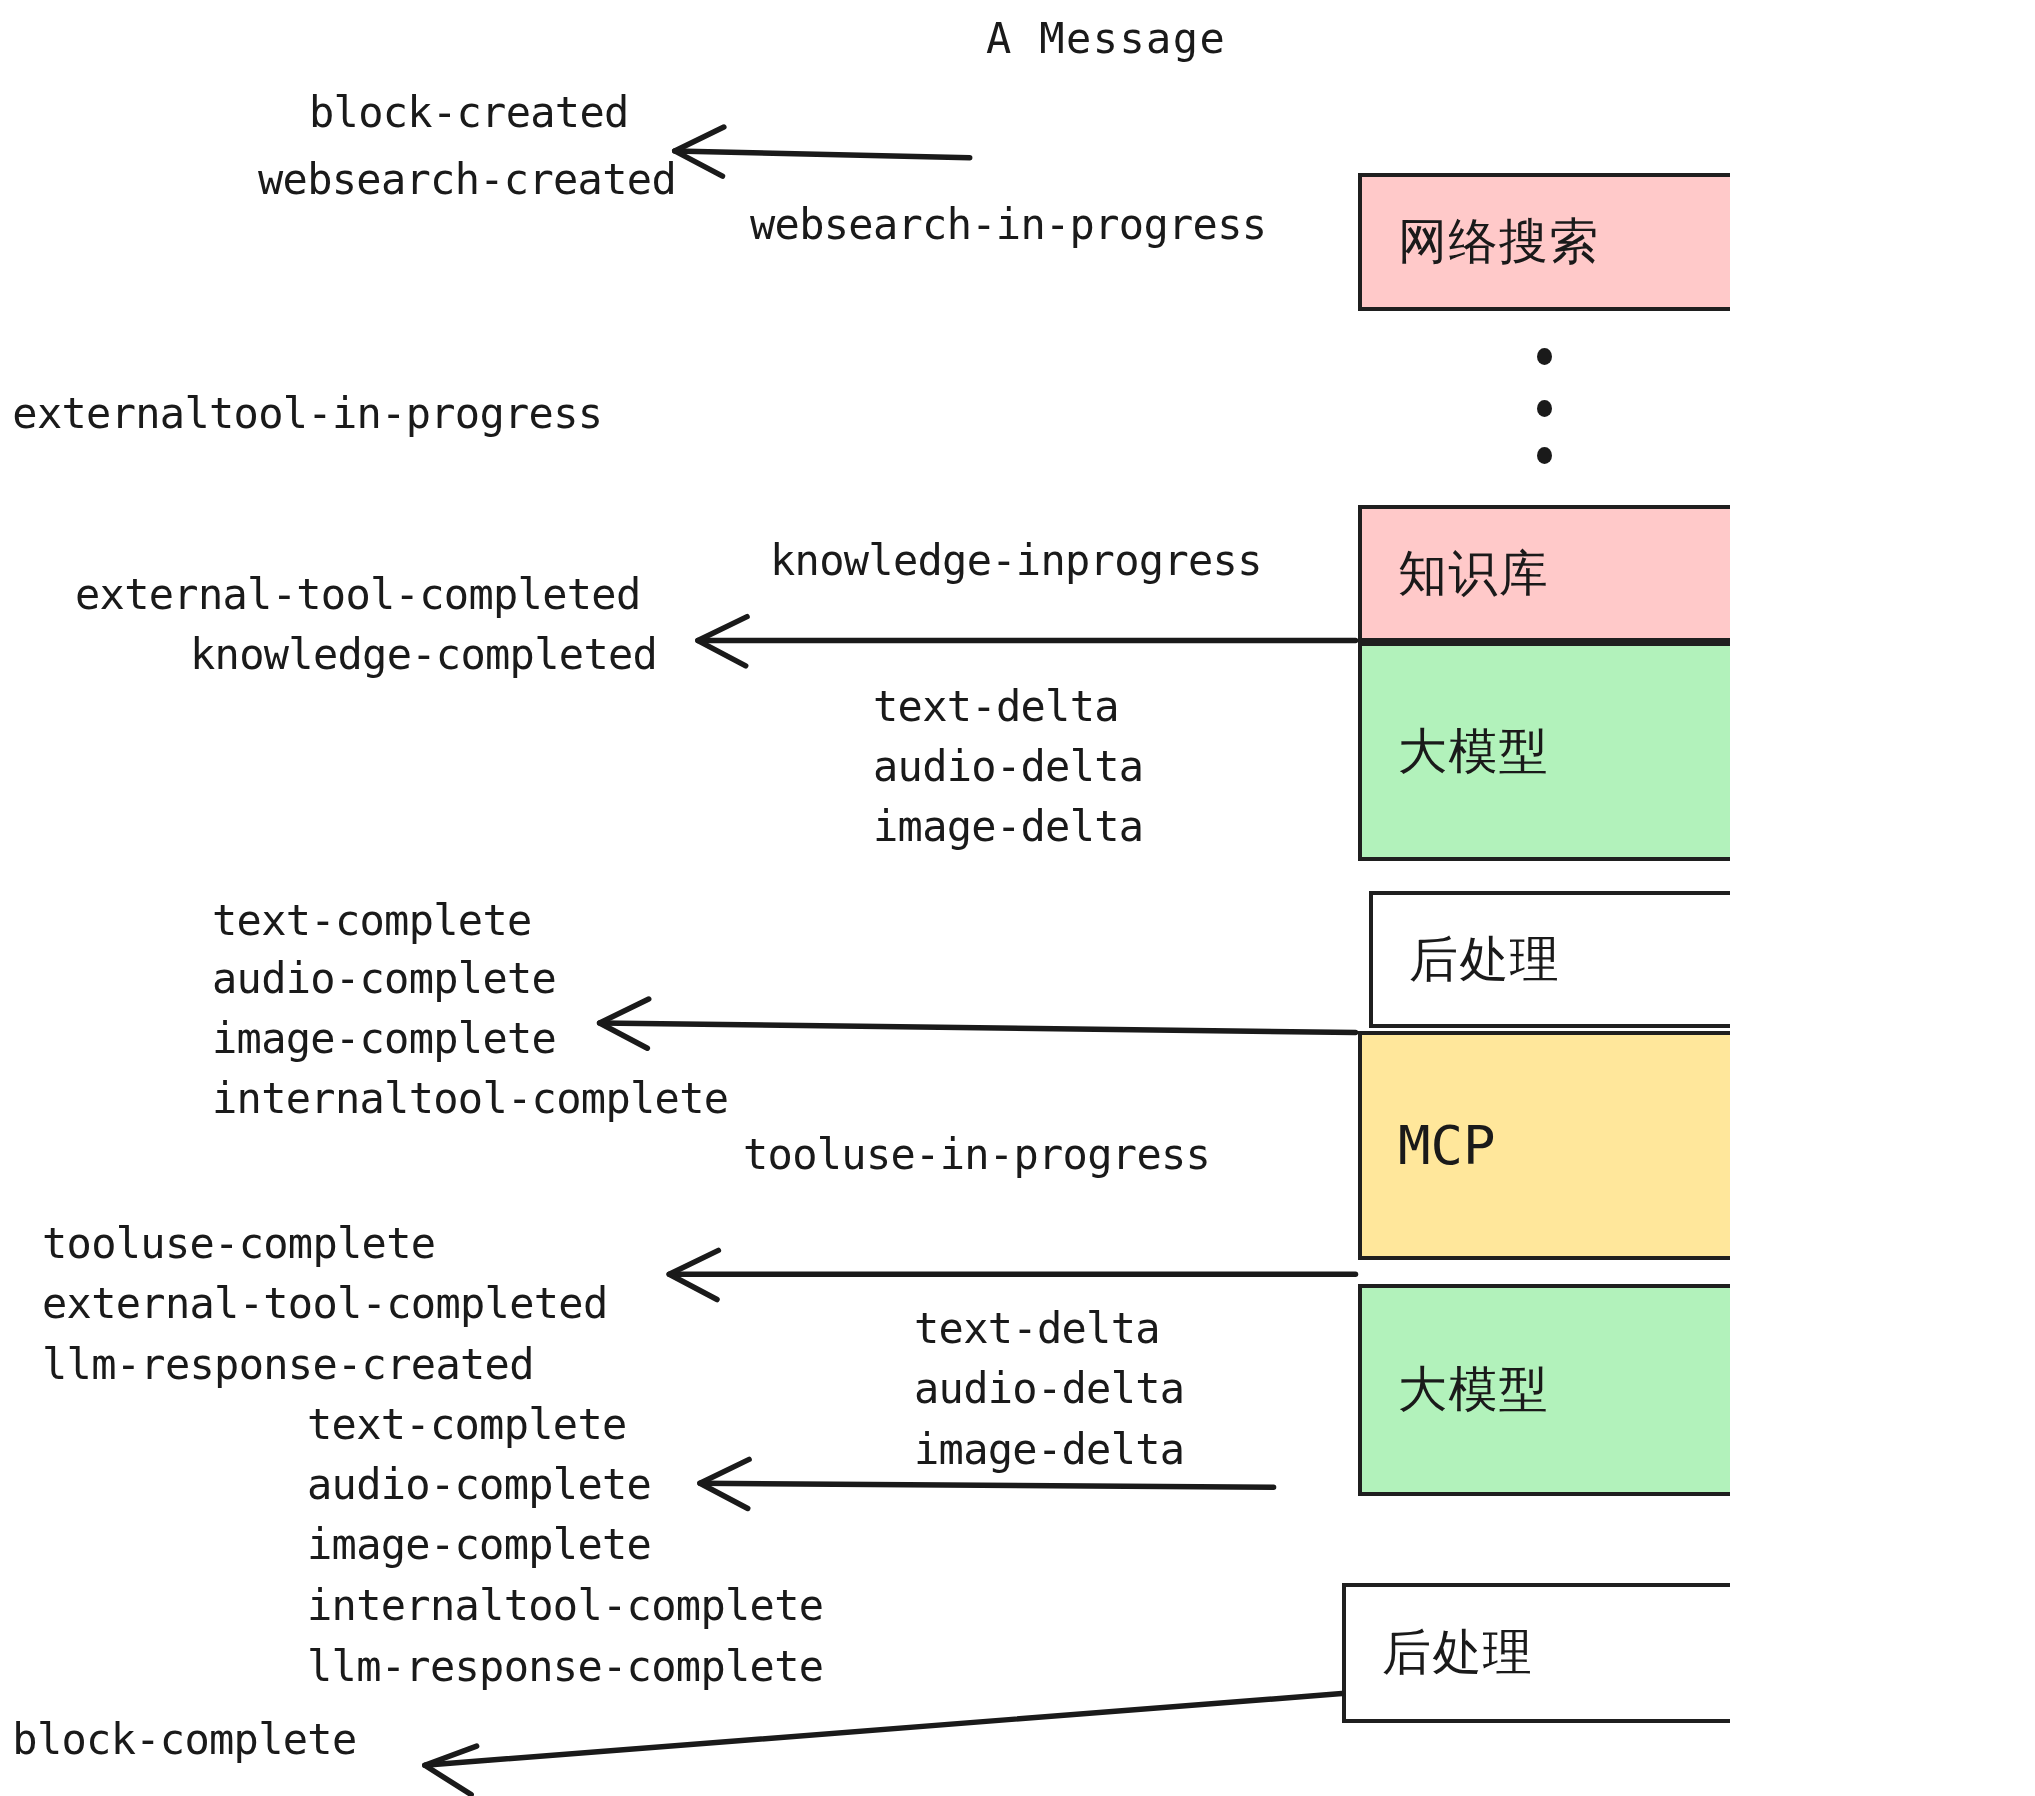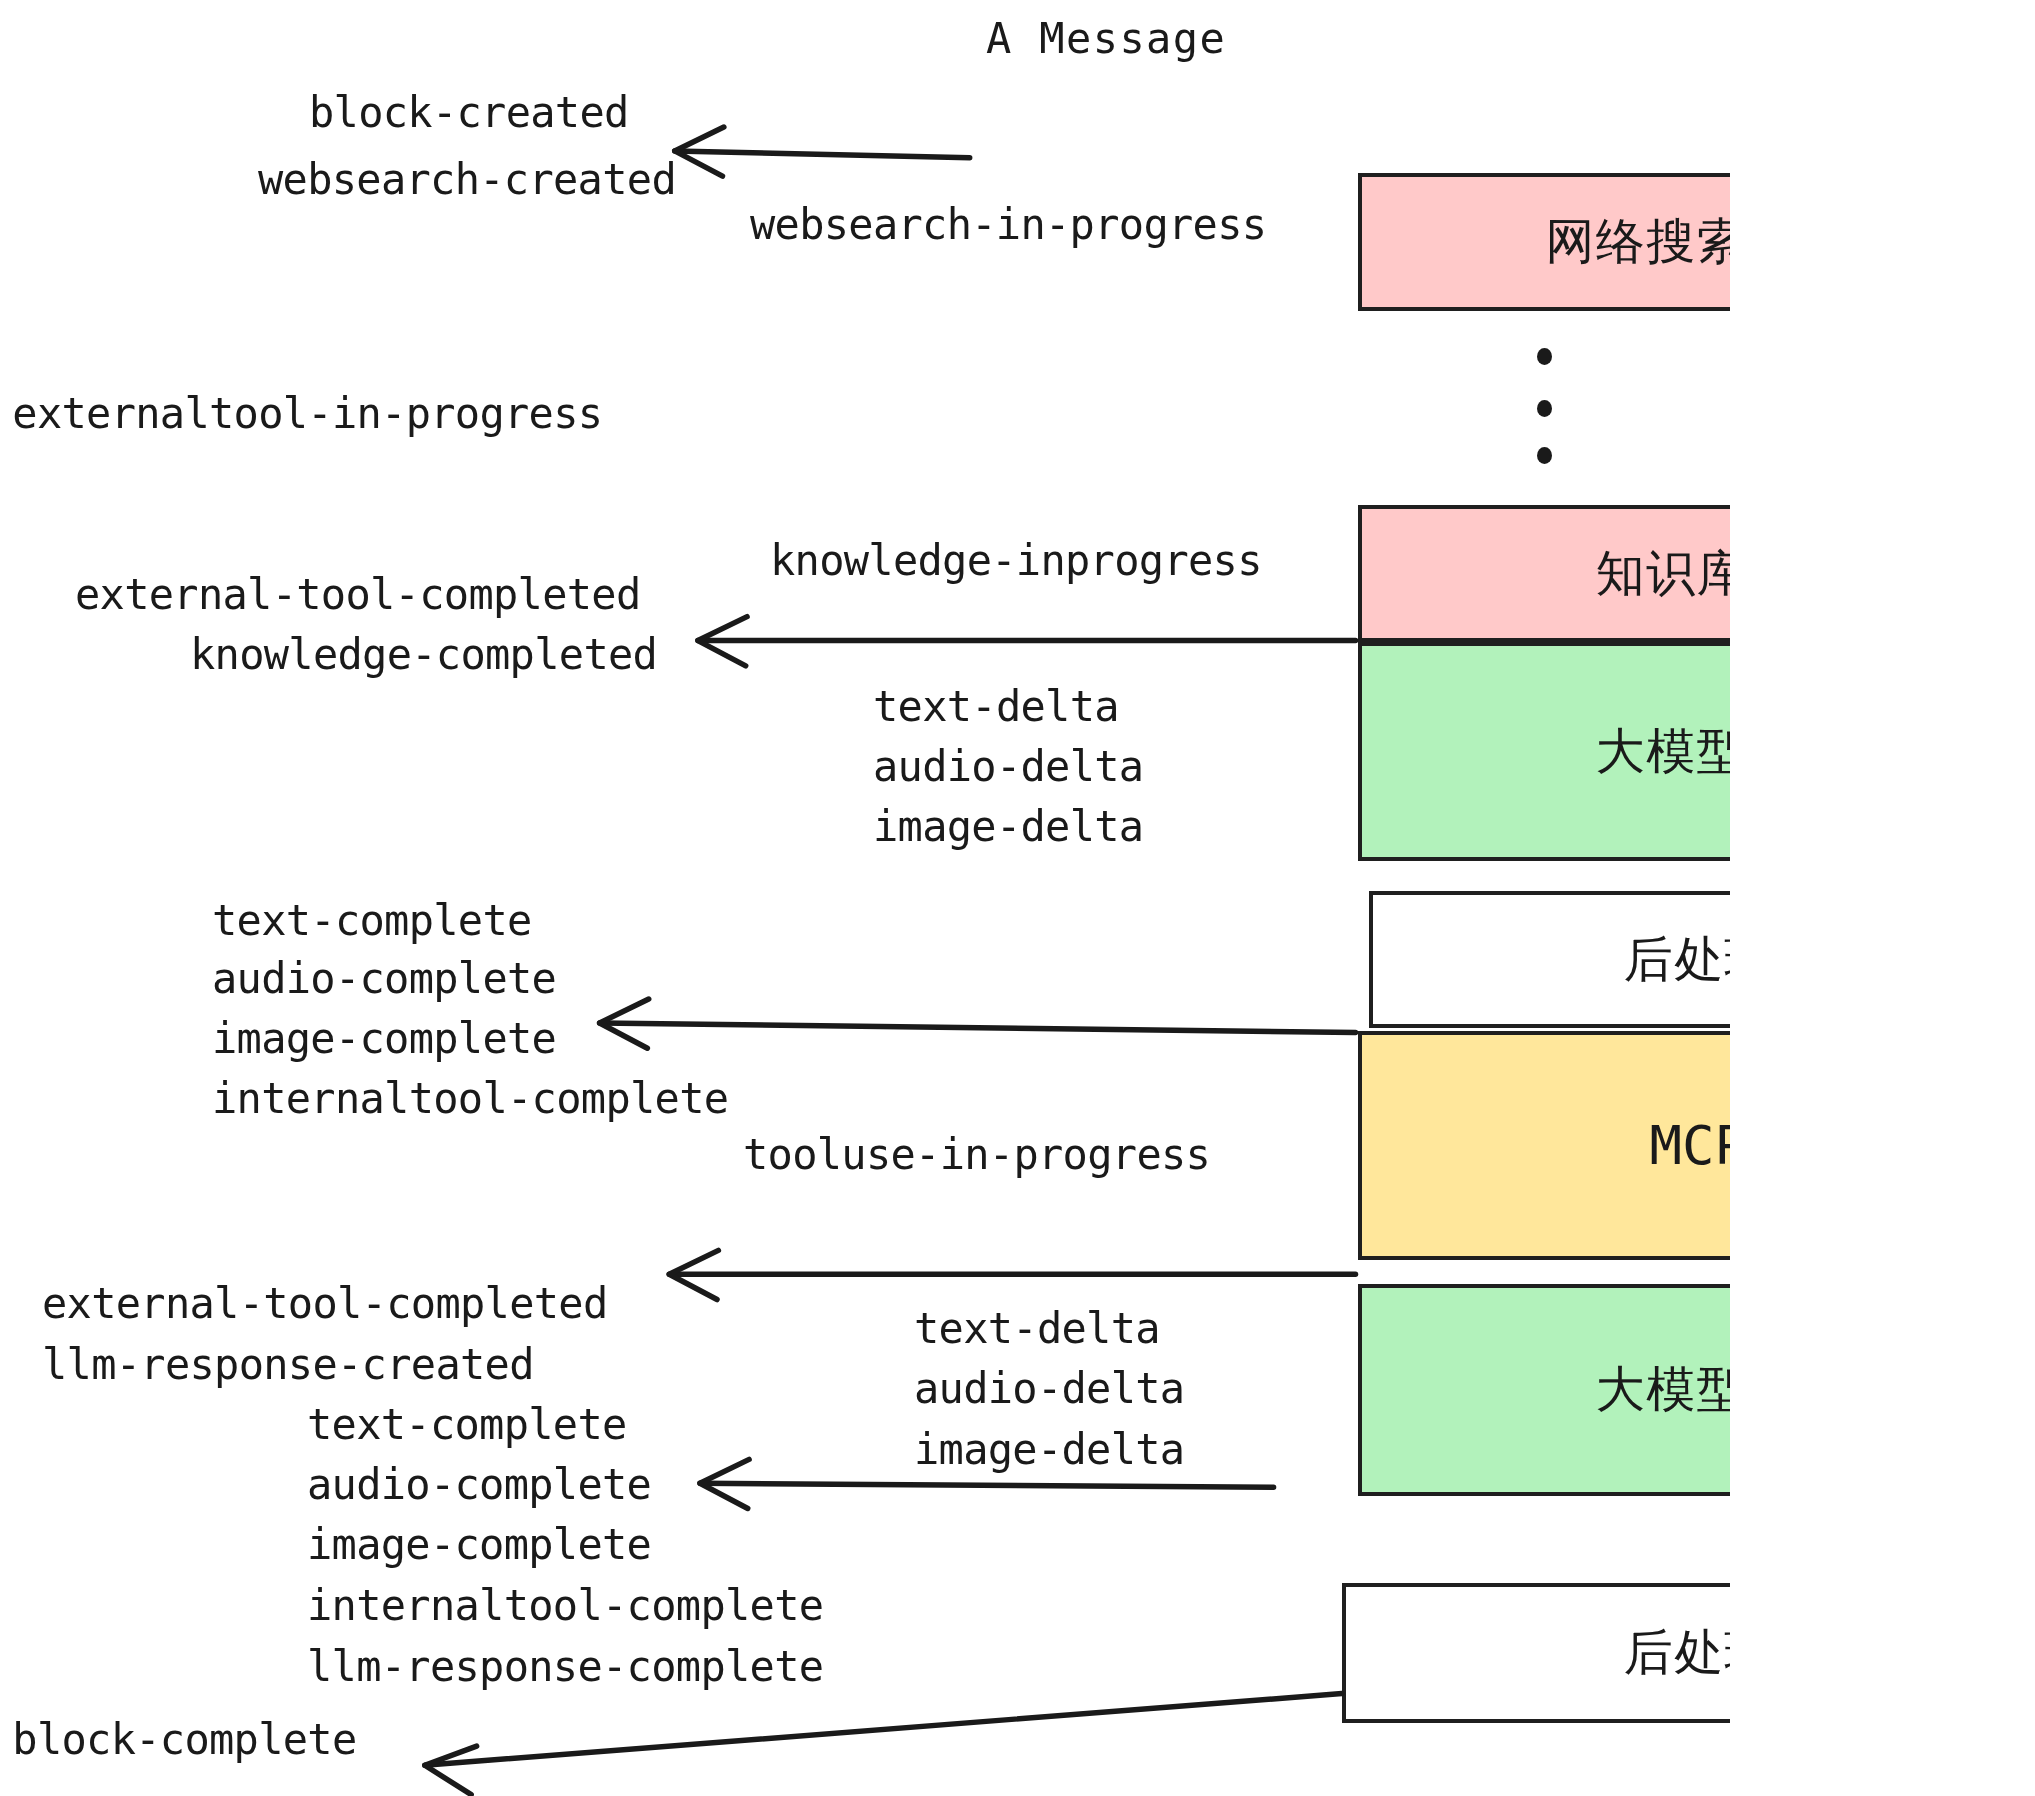--- a/index.html
+++ b/index.html
@@ -33,21 +33,22 @@
     white-space: pre;
     letter-spacing: 1.4px;
   }
   
   .box {
     position: absolute;
     box-sizing: border-box;
     border: 4.8px solid #1f1f1f;
     display: flex;
     align-items: center;
-    justify-content: flex-end;
+    justify-content: flex-start;
+    padding-left: 36px;
   }
   .box span {
     font-family: "DejaVu Sans", "Liberation Sans", sans-serif;
     font-size: 49px;
     color: #1a1a1a;
     letter-spacing: 1.4px;
   }
   .box.mono span {
     font-family: "DejaVu Sans Mono", "Liberation Mono", monospace;
     font-size: 54px;
@@ -109,20 +110,21 @@
   <div class="evt" style="left:212px;  top:900px;">text-complete</div>
 
   <div class="evt" style="left:212px;  top:958px;">audio-complete</div>
 
   <div class="evt" style="left:212px;  top:1018px;">image-complete</div>
 
   <div class="evt" style="left:212px;  top:1078px;">internaltool-complete</div>
 
   <div class="evt" style="left:743px; top:1134px;">tooluse-in-progress</div>
 
+  <div class="evt" style="left:42px;   top:1223px;">tooluse-complete</div>
 
   <div class="evt" style="left:42px;   top:1283px;">external-tool-completed</div>
 
   <div class="evt" style="left:42px;   top:1344px;text-align:right;">llm-response-created</div>
 
   <div class="evt" style="left:307px;  top:1404px;">text-complete</div>
 
   <div class="evt" style="left:307px;  top:1464px;">audio-complete</div>
 
   <div class="evt" style="left:307px;  top:1524px;">image-complete</div>

